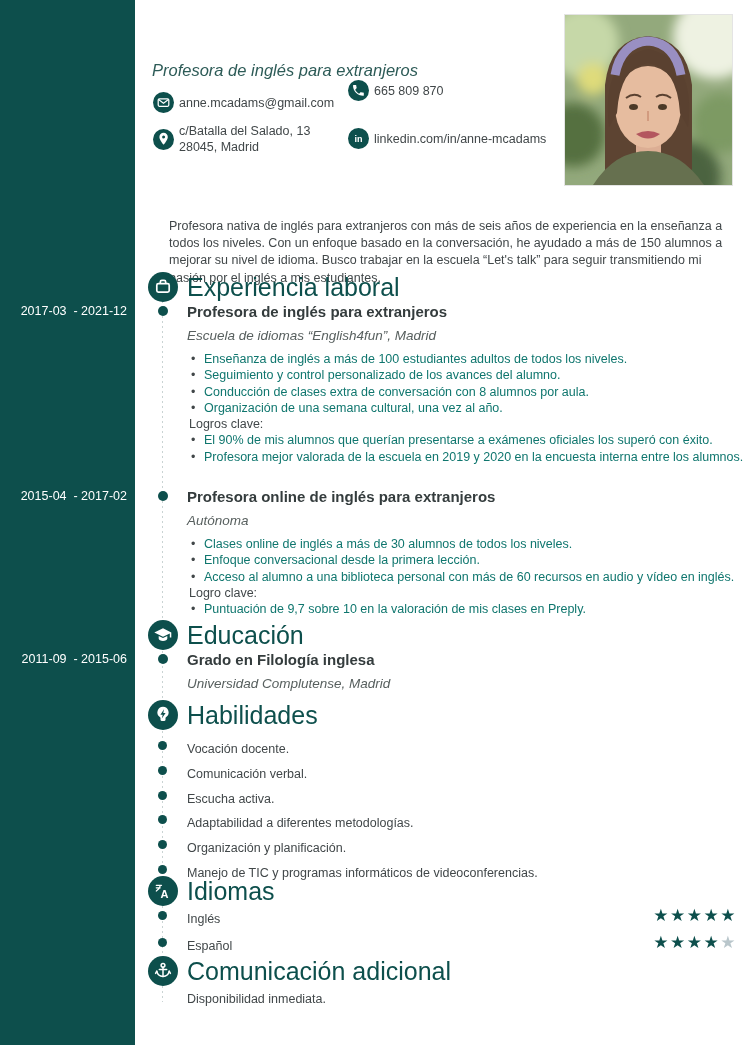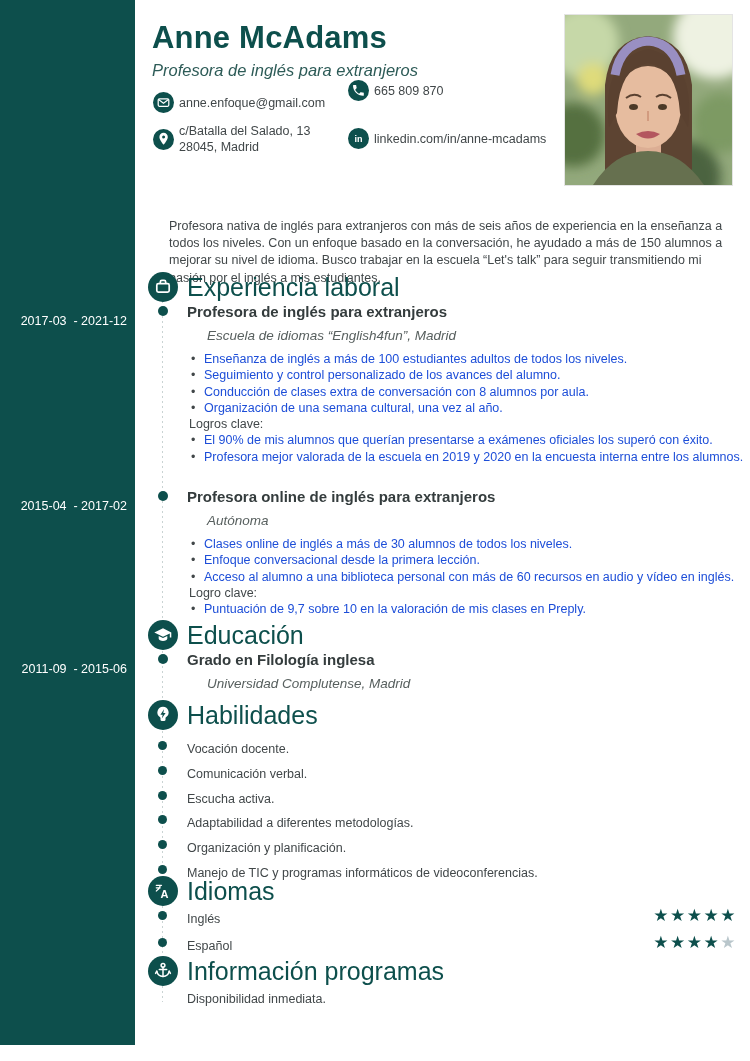--- a/index.html
+++ b/index.html
@@ -9,21 +9,21 @@
   *{box-sizing:border-box;}
   html,body{margin:0;padding:0;background:#ffffff;}
   body{font-family:"Liberation Sans", sans-serif;color:#414749;}
   .page{position:relative;width:750px;height:1061px;background:#fff;overflow:hidden;}
 
   .sidebar{position:absolute;left:0;top:0;width:135px;height:1045px;background:var(--accent);}
   .timeline{position:absolute;left:162px;top:286px;width:1px;height:716px;z-index:0;
     background:repeating-linear-gradient(to bottom,#c9d3d3 0 2px,transparent 2px 5px);}
 
   .date{position:absolute;left:0;width:127px;text-align:right;color:#fff;font-size:12.5px;
-    line-height:15px;white-space:pre;z-index:1;margin-top:10px;}
+    line-height:15px;white-space:pre;z-index:1;}
 
   .name{position:absolute;left:152px;top:20px;margin:0;font-size:31px;font-weight:bold;
     color:var(--accent);letter-spacing:.2px;}
   .subtitle{position:absolute;left:152px;top:61px;font-size:16.5px;font-style:italic;color:#2d5b57;}
 
   .contact{position:absolute;display:flex;align-items:center;gap:5px;z-index:1;}
   .contact .ctext{font-size:12.5px;color:#414749;text-decoration:none;line-height:16px;}
   .contact a.ctext{color:#414749;}
   .cicon{flex:0 0 21px;}
 
@@ -31,24 +31,24 @@
 
   .summary{position:absolute;left:153px;top:202px;width:572px;margin:16px;font-size:12.5px;
     line-height:17.2px;color:#414749;}
 
   .section-header{position:absolute;left:148px;display:flex;align-items:center;gap:9px;height:30px;z-index:2;}
   .section-header h2{margin:0;font-size:25px;font-weight:normal;color:var(--accent);}
   .sec-icon{flex:0 0 30px;display:block;}
 
   .block{position:absolute;left:187px;width:558px;z-index:1;}
   .block h3{margin:0;font-size:15px;font-weight:bold;color:#343c3d;line-height:18px;}
-  .company{margin-top:6px;font-size:13.5px;font-style:italic;color:#58605f;line-height:17px;margin-left:20px;}
+  .company{margin-top:6px;font-size:13.5px;font-style:italic;color:#58605f;line-height:17px;}
   ul.bullets{margin:7px 0 0 0;padding:0;list-style:none;}
   ul.bullets.cont{margin-top:0;}
-  ul.bullets li{position:relative;padding-left:17px;font-size:12.5px;line-height:16.3px;color:#1d4ed8;}
+  ul.bullets li{position:relative;padding-left:17px;font-size:12.5px;line-height:16.3px;color:#0f766e;}
   ul.bullets li::before{content:"•";position:absolute;left:4px;color:#414749;}
   .achv-label{font-size:12.5px;line-height:16.3px;color:#414749;padding-left:2px;}
 
   .dot{position:absolute;width:10px;height:10px;border-radius:50%;background:var(--accent);z-index:2;}
 
   .skill-row,.lang-row{position:absolute;left:148px;right:13px;height:18px;z-index:1;}
   .dot-sm{position:absolute;left:10px;top:2px;width:9px;height:9px;border-radius:50%;background:var(--accent);}
   .stext,.lang-name{display:inline-block;margin-left:39px;font-size:12.5px;color:#414749;line-height:15px;}
   .stars{position:absolute;right:0;top:-4px;white-space:nowrap;}
   .star{font-size:17px;letter-spacing:1.5px;}
@@ -62,30 +62,29 @@
 
 <div class="page">
 
   <div class="sidebar"></div>
   <div class="timeline"></div>
 
   <div class="date" style="top:304px">2017-03  - 2021-12</div>
   <div class="date" style="top:489px">2015-04  - 2017-02</div>
   <div class="date" style="top:652px">2011-09  - 2015-06</div>
 
-  <h1 class="name">Anne McAdams</h1>
   <div class="subtitle">Profesora de inglés para extranjeros</div>
 
   <div class="contact" style="left:153px;top:92px">
     <svg class="cicon" width="21" height="21" viewBox="0 0 21 21">
       <circle cx="10.5" cy="10.5" r="10.5" fill="var(--accent)"></circle>
       <rect x="5.2" y="6.9" width="10.6" height="7.4" rx="1.2" fill="none" stroke="#fff" stroke-width="1.25"></rect>
       <path d="M5.6 7.6l4.9 3.6 4.9-3.6" fill="none" stroke="#fff" stroke-width="1.25"></path>
     </svg>
-    <a href="#" class="ctext">anne.enfoque@gmail.com</a>
+    <a href="#" class="ctext">anne.mcadams@gmail.com</a>
   </div>
 
   <div class="contact" style="left:348px;top:80px">
     <svg class="cicon" width="21" height="21" viewBox="0 0 21 21">
       <circle cx="10.5" cy="10.5" r="10.5" fill="var(--accent)"></circle>
       <path transform="translate(3.2,3.2) scale(0.6)" fill="#fff" d="M6.62 10.79c1.44 2.83 3.76 5.14 6.59 6.59l2.2-2.21c.27-.27.67-.36 1.02-.24 1.12.37 2.33.57 3.57.57.55 0 1 .45 1 1V20c0 .55-.45 1-1 1-9.39 0-17-7.61-17-17 0-.55.45-1 1-1h3.5c.55 0 1 .45 1 1 0 1.25.2 2.45.57 3.57.11.35.03.74-.25 1.02l-2.2 2.2z"></path>
     </svg>
     <span class="ctext">665 809 870</span>
   </div>
 
@@ -259,18 +258,18 @@
     <svg class="sec-icon" width="30" height="30" viewBox="0 0 30 30">
       <circle cx="15" cy="15" r="15" fill="var(--accent)"></circle>
       <g stroke="#fff" stroke-width="1.5" fill="none" stroke-linecap="round">
         <circle cx="15" cy="9.3" r="1.9"></circle>
         <path d="M15 11.2V20.6"></path>
         <path d="M11.3 13.6h7.4"></path>
         <path d="M8.8 15.2a6.3 6.3 0 0 0 12.4 0"></path>
         <path d="M8.8 15.2l-1.2 2.2M21.2 15.2l1.2 2.2"></path>
       </g>
     </svg>
-    <h2>Información programas</h2>
+    <h2>Comunicación adicional</h2>
   </div>
 
   <div class="info-text" style="top:991px">Disponibilidad inmediata.</div>
 
 </div>
 
 </body></html>

